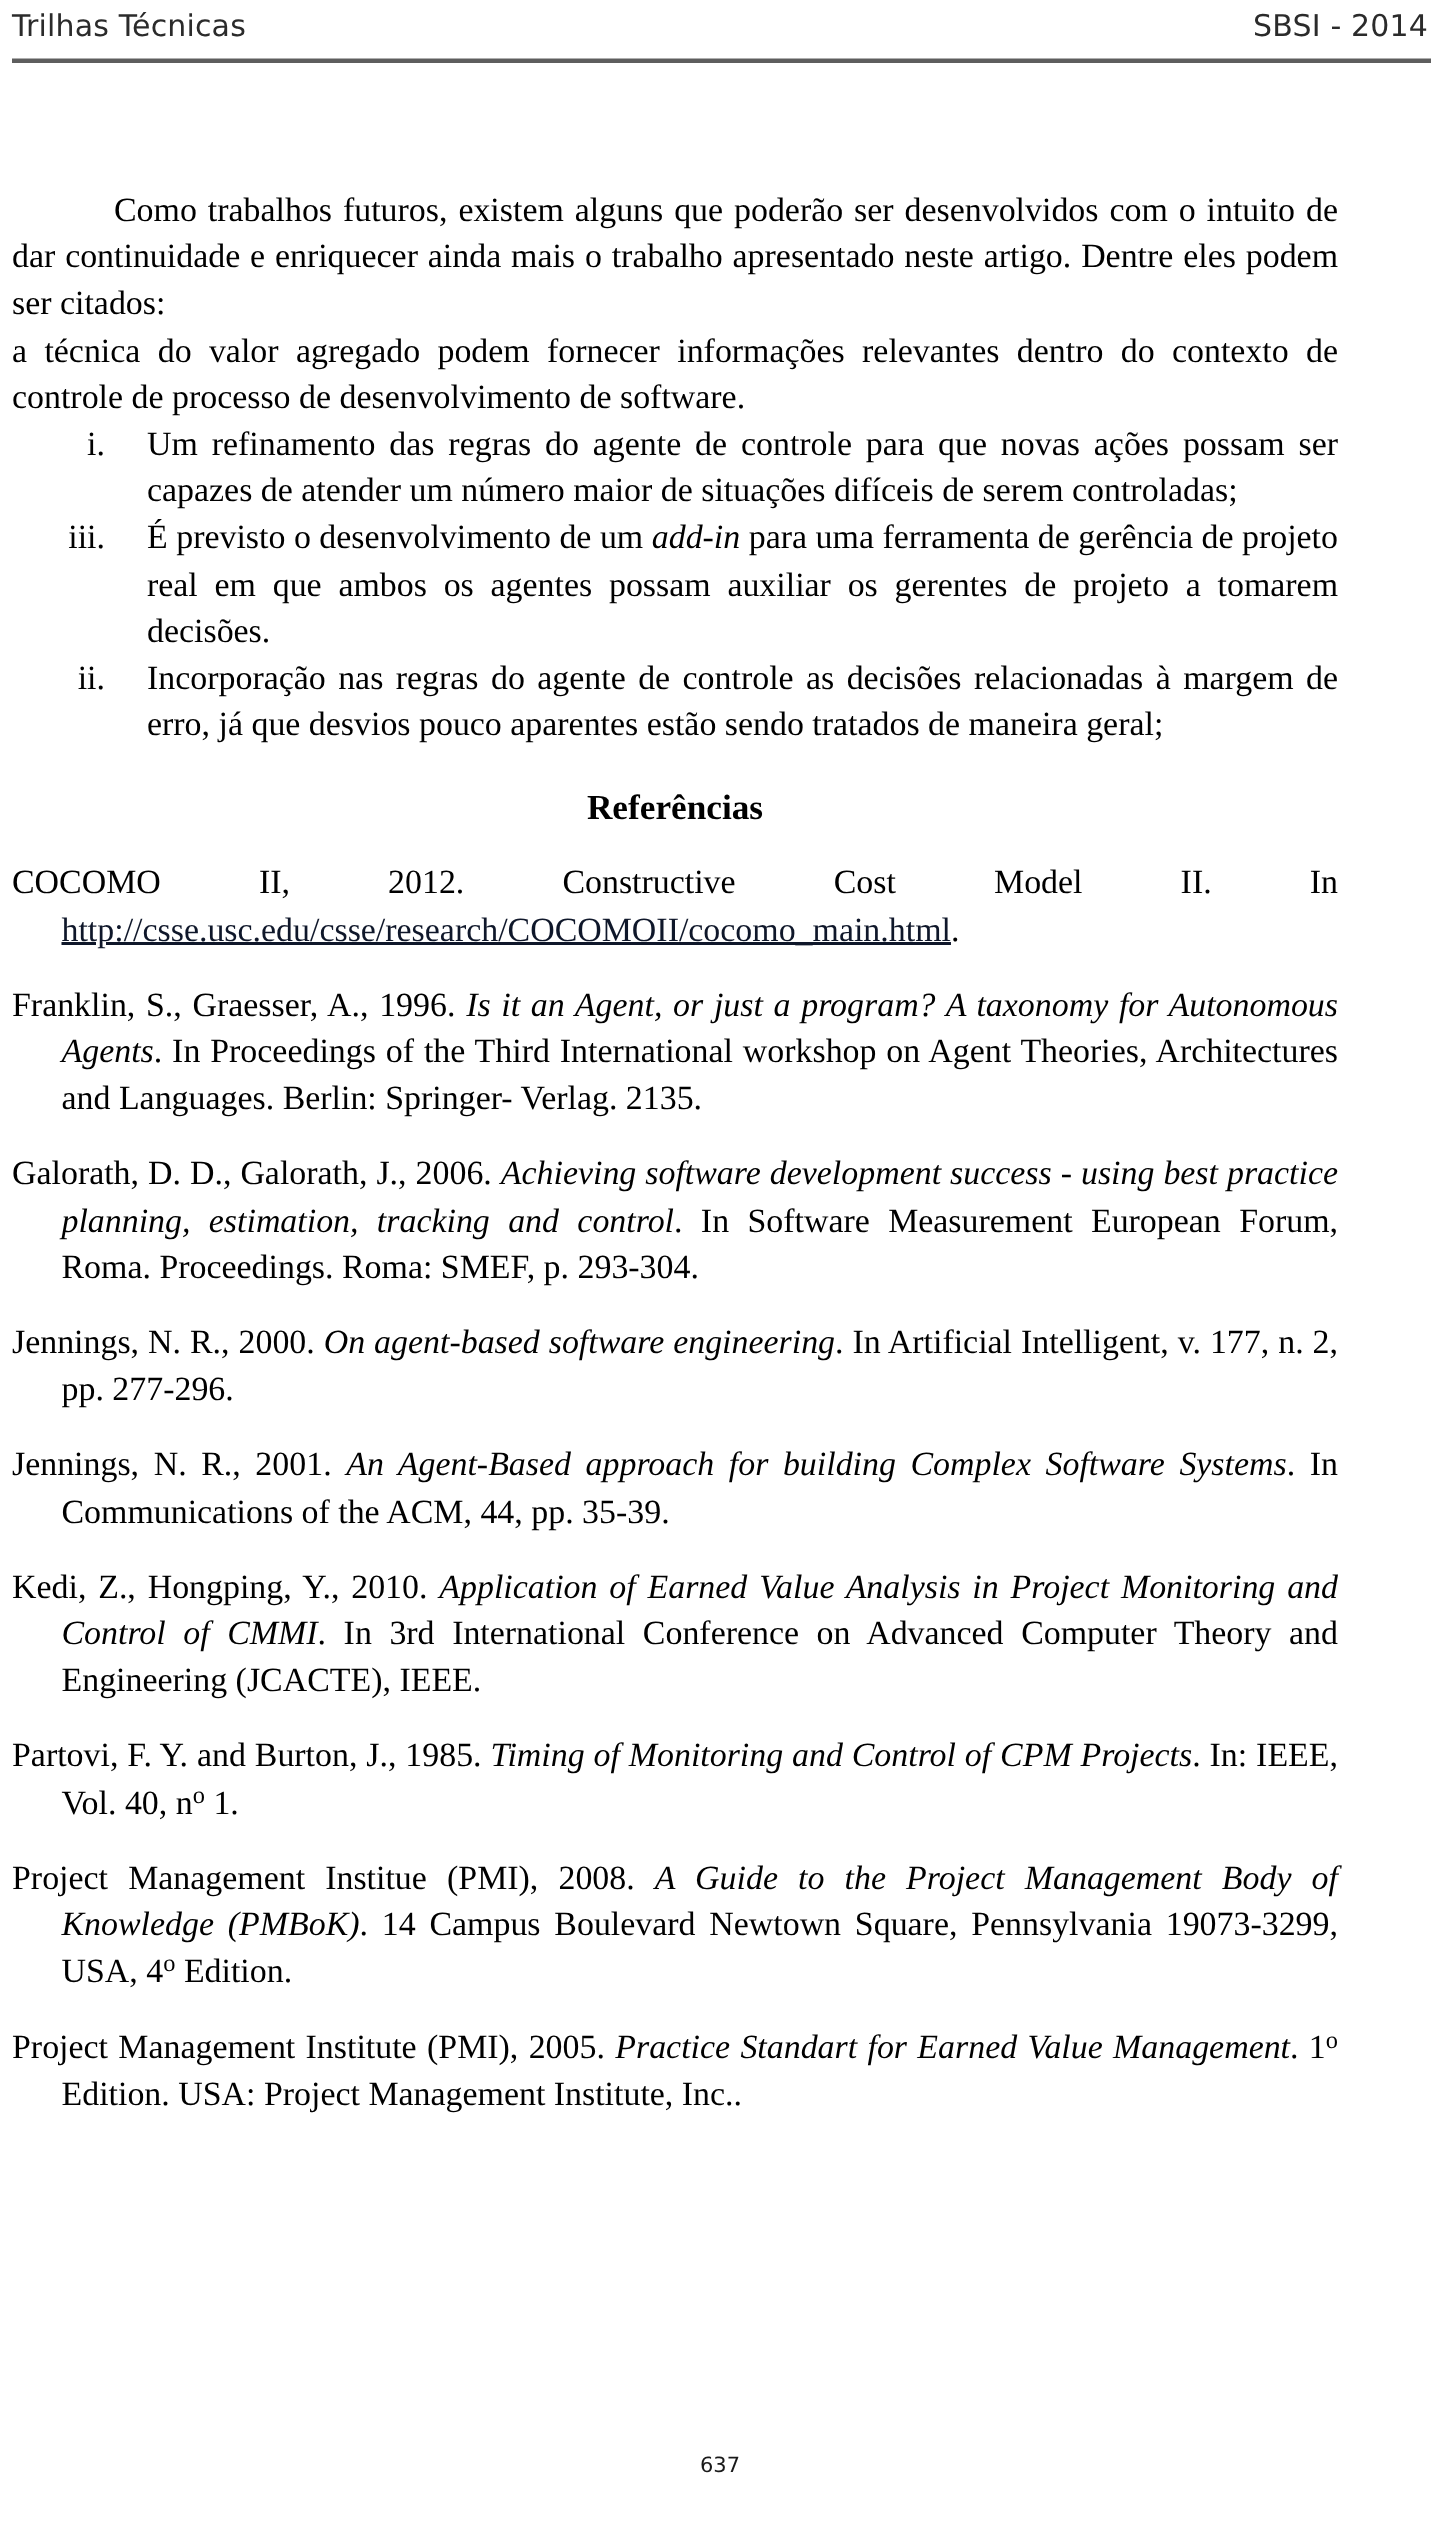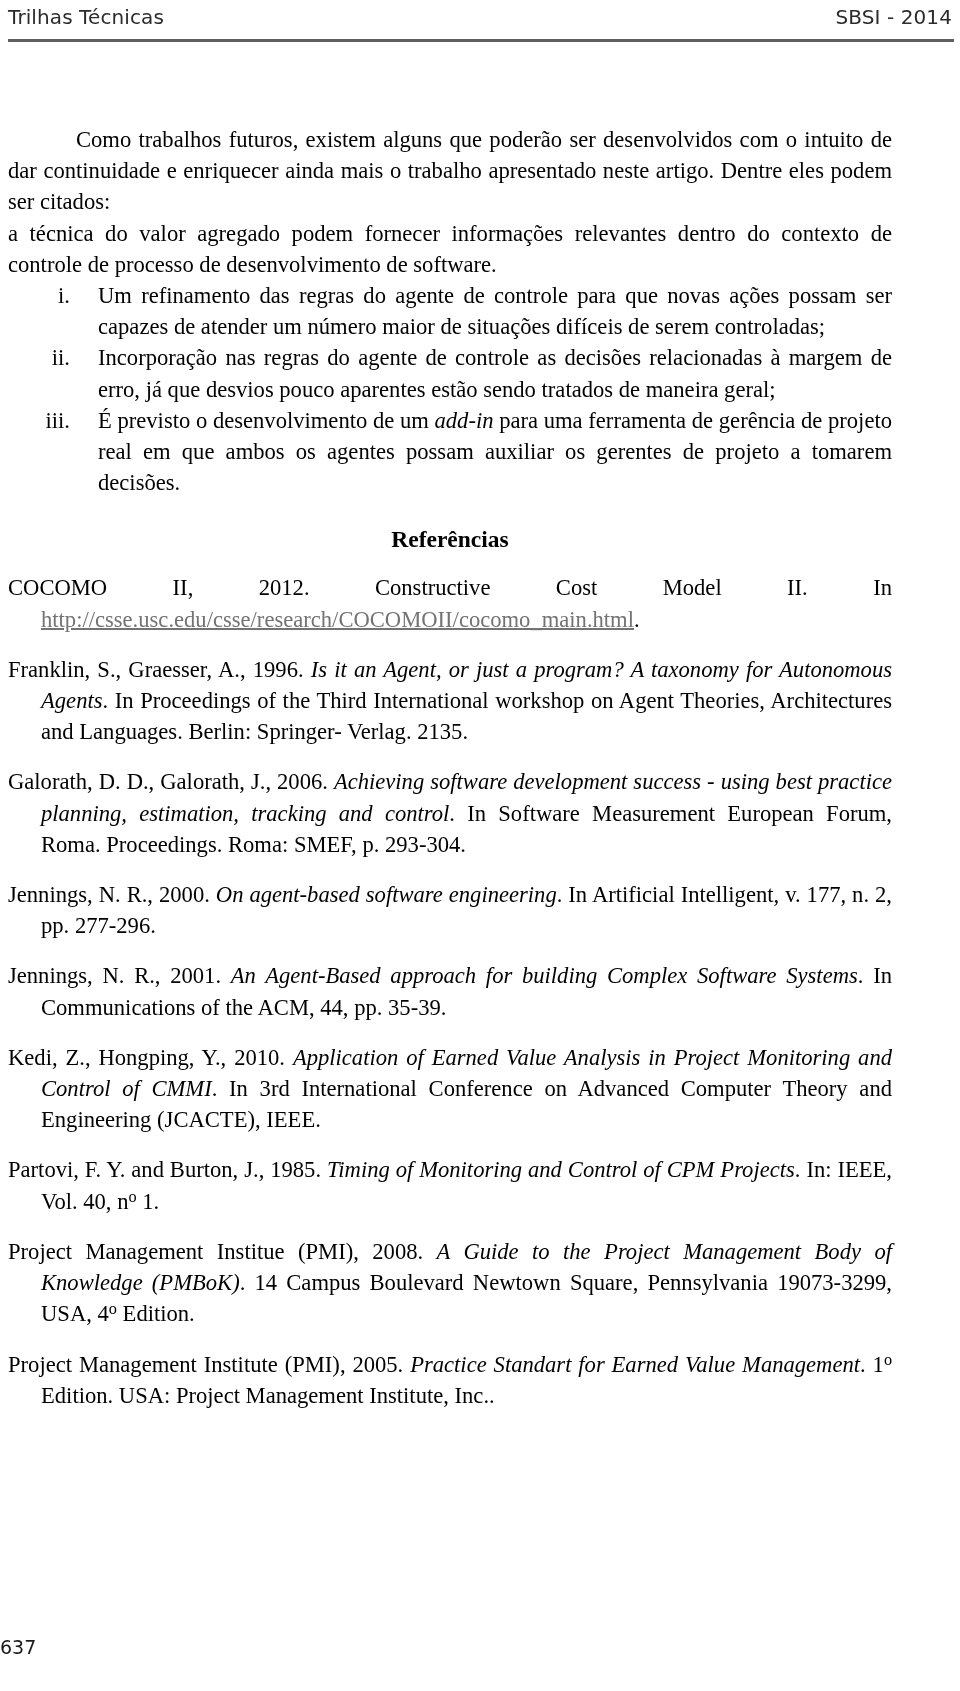--- a/index.html
+++ b/index.html
@@ -95,34 +95,35 @@
   }
   p.ref {
     margin-top: 19px;
     padding-left: 33px;
     text-indent: -33px;
   }
   p.ref.first-ref { margin-top: 18px; }
 
   i, em { font-style: italic; }
   a.link {
-    color: #737373;
+    color: #0f172a;
     text-decoration: underline;
     text-underline-offset: 1px;
   }
   .sup { font-size: 0.72em; vertical-align: 0.42em; line-height: 0; }
 
   
   .page-number {
     position: absolute;
     left: 0;
     right: 0;
     top: 1636px;
+    text-align: center;
     font-family: "DejaVu Sans", "Liberation Sans", sans-serif;
-    font-size: 19px;
+    font-size: 14px;
     color: #1a1a1a;
   }
 </style>
 </head>
 <body>
 
 <div class="page-header">
   <span>Trilhas Técnicas</span>
   <span class="hdr-right">SBSI - 2014</span>
 </div>
@@ -132,24 +133,24 @@
 
   <p class="body indent">Como trabalhos futuros, existem alguns que poderão ser desenvolvidos com o intuito de dar continuidade e enriquecer ainda mais o trabalho apresentado neste artigo. Dentre eles podem ser citados:</p>
 
   <p class="body first">a técnica do valor agregado podem fornecer informações relevantes dentro do contexto de controle de processo de desenvolvimento de software.</p>
 
   <ol class="roman-list">
     <li class="item">
       <span class="marker">i.</span><span>Um refinamento das regras do agente de controle para que novas ações possam ser capazes de atender um número maior de situações difíceis de serem controladas;</span>
     </li>
     <li class="item">
-      <span class="marker">ii.</span><span>Incorporação nas regras do agente de controle as decisões relacionadas à margem de erro, já que desvios pouco aparentes estão sendo tratados de maneira geral;</span>
+      <span class="marker">iii.</span><span>É previsto o desenvolvimento de um </span><i>add-in</i><span> para uma ferramenta de gerência de projeto real em que ambos os agentes possam auxiliar os gerentes de projeto a tomarem decisões.</span>
     </li>
     <li class="item">
-      <span class="marker">iii.</span><span>É previsto o desenvolvimento de um </span><i>add-in</i><span> para uma ferramenta de gerência de projeto real em que ambos os agentes possam auxiliar os gerentes de projeto a tomarem decisões.</span>
+      <span class="marker">ii.</span><span>Incorporação nas regras do agente de controle as decisões relacionadas à margem de erro, já que desvios pouco aparentes estão sendo tratados de maneira geral;</span>
     </li>
   </ol>
 
   <h2 class="ref-heading">Referências</h2>
 
   <p class="ref first-ref">
     <span>COCOMO  II,  2012.  Constructive  Cost  Model  II.  In </span><a class="link" href="#">http://csse.usc.edu/csse/research/COCOMOII/cocomo_main.html</a><span>.</span>
   </p>
 
   <p class="ref">

